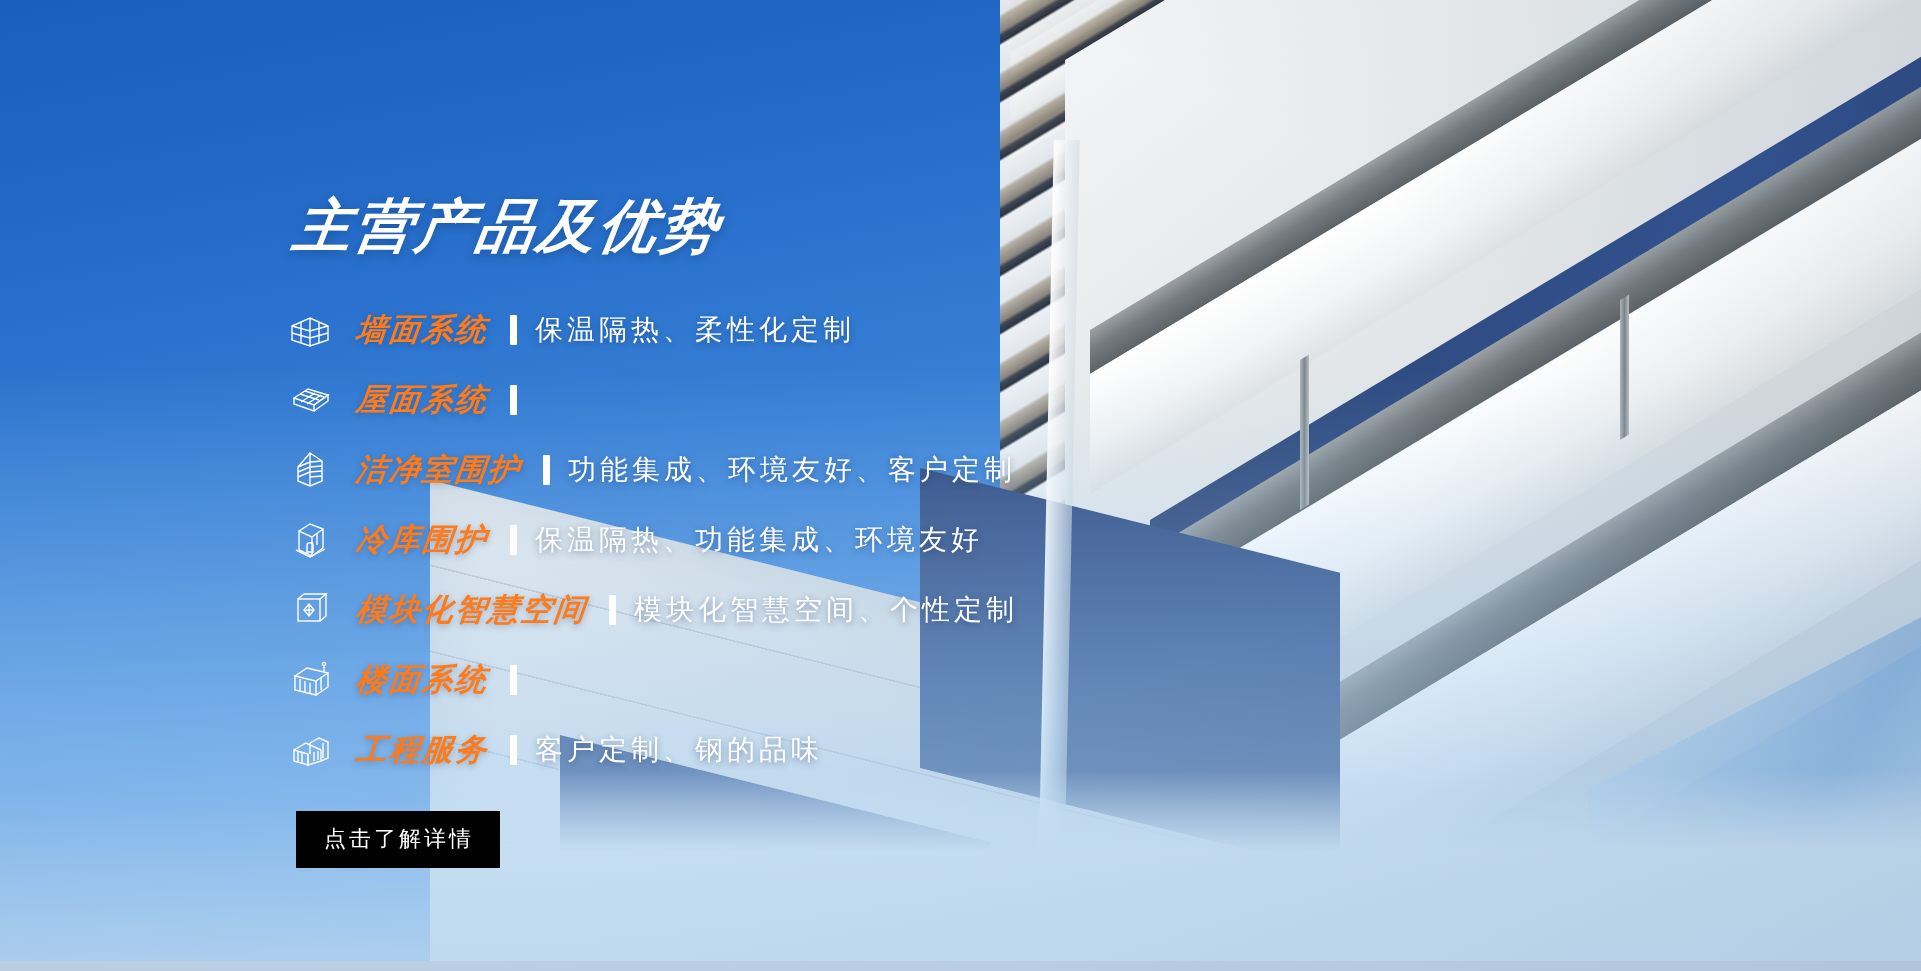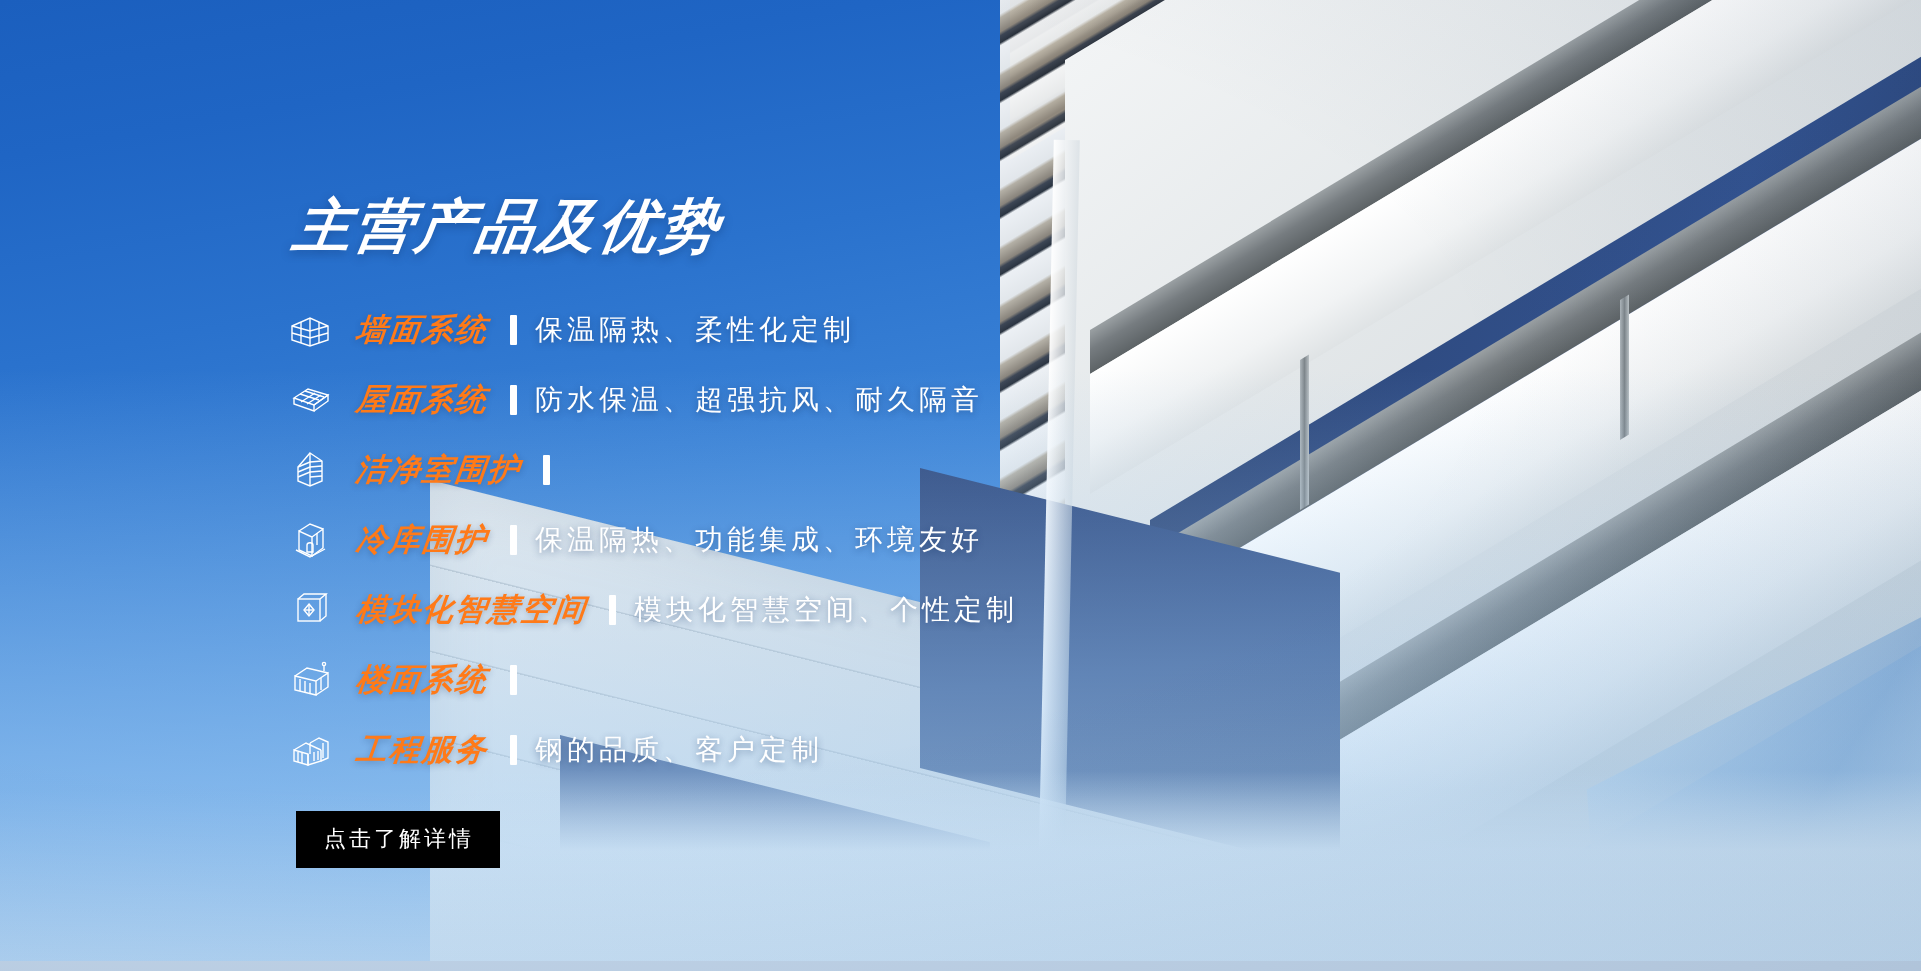--- a/index.html
+++ b/index.html
@@ -387,36 +387,36 @@
             <path d="M6 18 L6 24 L26 31 L26 25"></path>
             <path d="M26 25 L40 15 L40 21 L26 31"></path>
             <path d="M12 14 L31 20"></path>
             <path d="M17 11 L36 17"></path>
             <path d="M13 22 L27 13"></path>
             <path d="M19 24 L33 15"></path>
           </svg>
         </span>
         <span class="f-title">屋面系统</span>
         <span class="f-sep"></span>
-        <span class="f-desc">防水保温、超强抗风、耐久隔音</span>
       </li>
 
       <li class="feature-row">
         <span class="f-icon">
           <svg width="44" height="42" viewBox="0 0 44 42" fill="none" stroke="#ffffff" stroke-width="1.4">
             <path d="M22 4 L34 12 L34 32 L22 37 L10 32 L10 18 Z"></path>
             <path d="M22 4 L22 37"></path>
             <path d="M10 18 L22 13 L34 12"></path>
             <path d="M10 23 L22 18 L34 17"></path>
             <path d="M10 28 L22 23 L34 22"></path>
             <path d="M22 28 L34 27"></path>
           </svg>
         </span>
         <span class="f-title">洁净室围护</span>
         <span class="f-sep"></span>
+        <span class="f-desc">功能集成、环境友好、客户定制</span>
       </li>
 
       <li class="feature-row">
         <span class="f-icon">
           <svg width="44" height="42" viewBox="0 0 44 42" fill="none" stroke="#ffffff" stroke-width="1.4">
             <path d="M11 12 L11 31 L24 37 L24 18 Z"></path>
             <path d="M24 18 L35 10 L35 29 L24 37"></path>
             <path d="M11 12 L22 5 L35 10"></path>
             <path d="M8 31 L22 38 L37 30"></path>
             <path d="M19 26 C19 23 25 23 25 26 L25 33 L19 33 Z"></path>
@@ -472,20 +472,20 @@
             <path d="M22 13 L31 8 L40 12 L40 28 L33 31"></path>
             <path d="M10 22 L10 32"></path>
             <path d="M14 23 L14 33"></path>
             <path d="M26 22 L26 31"></path>
             <path d="M30 21 L30 30"></path>
             <path d="M35 13 L35 28"></path>
           </svg>
         </span>
         <span class="f-title">工程服务</span>
         <span class="f-sep"></span>
-        <span class="f-desc">钢的品质、客户定制</span>
+        <span class="f-desc">客户定制、钢的品味</span>
       </li>
 
     </ul>
 
     <button class="cta">点击了解详情</button>
   </div>
 </div>
 
 </body></html>

